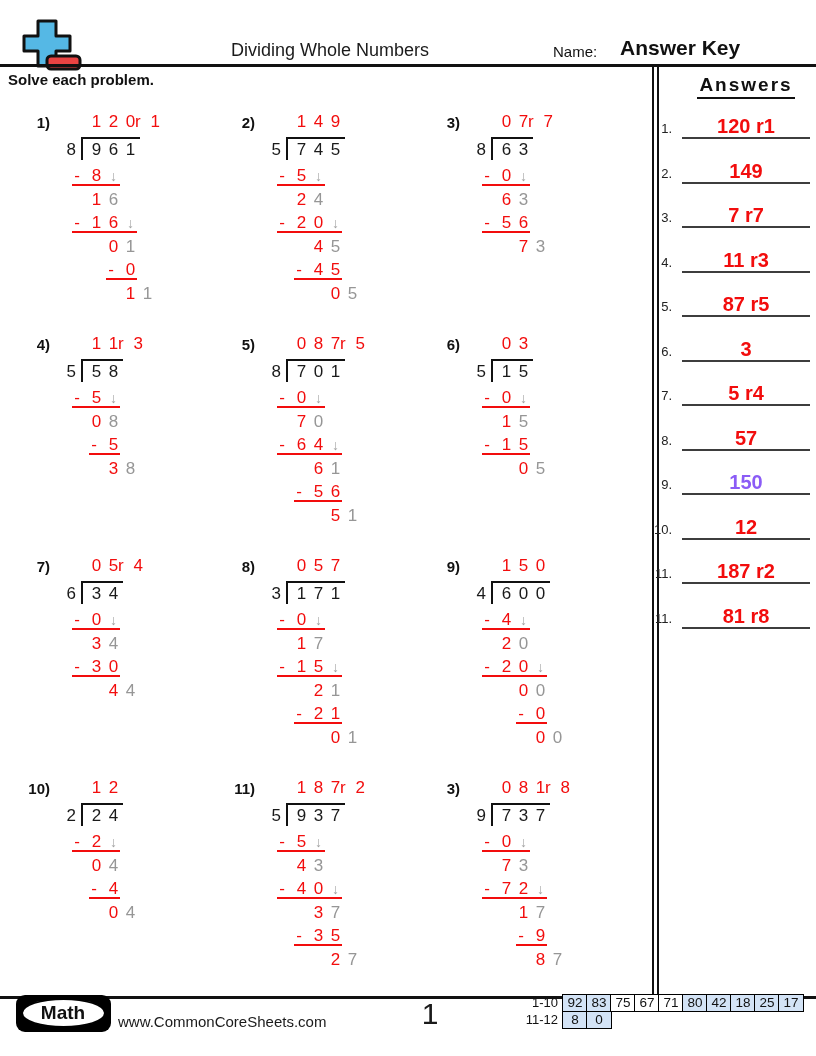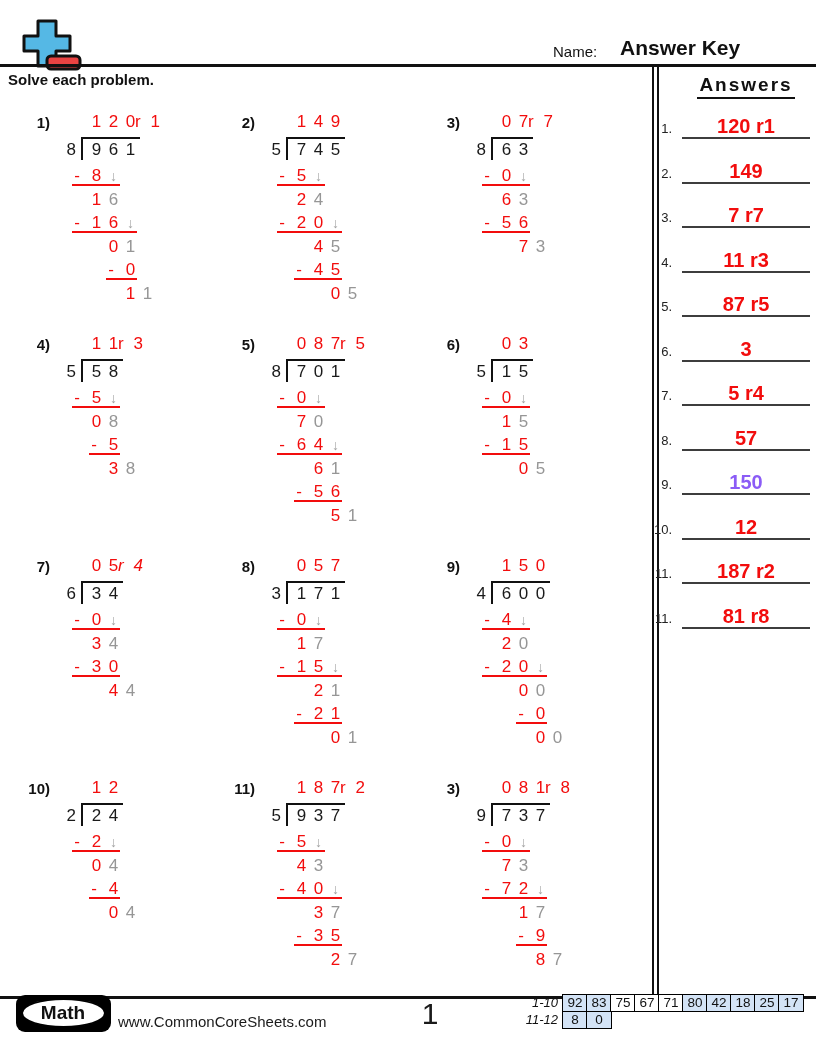--- a/index.html
+++ b/index.html
@@ -34,33 +34,34 @@
   .minus{position:absolute;width:10px;text-align:center;font-size:17px;line-height:20px;}
   .arrow{font-size:14px;line-height:20px;}
   .uline{position:absolute;height:2px;}
   
   #footer-rule{left:0;top:996px;width:816px;height:3px;background:#111;}
   #badge-rect{left:16px;top:995px;width:95px;height:37px;background:#000;border-radius:9px;}
   #badge-oval{left:23px;top:1000px;width:81px;height:26px;background:#fff;border:2.5px solid #000;
        border-radius:50%;text-align:center;font-size:19px;font-weight:bold;line-height:26px;}
   #website{left:118px;top:1013px;font-size:15px;color:#1a1a1a;}
   #page-number{left:400px;top:997px;width:60px;text-align:center;font-size:30px;color:#1a1a1a;}
-  .score-label{width:46px;text-align:right;font-size:13px;color:#111;font-style:italic;}
+  .score-label{width:46px;text-align:right;font-size:13px;color:#111;}
   .score-cell{position:absolute;width:24px;height:16px;border:1.5px solid #000;
        text-align:center;font-size:13.5px;line-height:16px;color:#111;}
 </style>
 </head>
 <body>
 
 <div id="page">
 
   <svg id="logo" class="abs" viewBox="0 0 80 62" xmlns="http://www.w3.org/2000/svg">
     <path d="M23 9 h18 v15 h14 v15 h-14 v15 h-18 v-15 h-14 v-15 h14 z" fill="#55b8e5" stroke="#111" stroke-width="3" stroke-linejoin="round"></path>
     <rect x="32" y="44" width="33" height="13" rx="4" fill="#e94342" stroke="#111" stroke-width="3"></rect>
   </svg>
+  <div id="title" class="abs">Dividing Whole Numbers</div>
   <div id="name-label" class="abs">Name:</div>
   <div id="answer-key" class="abs">Answer Key</div>
   <div id="header-rule" class="abs"></div>
   <div id="instruction" class="abs">Solve each problem.</div>
 
   <div id="problems-area">
       <div class="prob" style="left: 88px; top: 112px;">
         <div class="lbl">1)</div>
         <div class="cell" style="left: 0px; top: 0px; color: rgb(242, 13, 13);">1</div>
         <div class="cell" style="left: 17px; top: 0px; color: rgb(242, 13, 13);">2</div>
@@ -218,21 +219,21 @@
         <div class="cell" style="left: 0px; top: 101px; color: rgb(242, 13, 13);">1</div>
         <div class="cell" style="left: 17px; top: 101px; color: rgb(242, 13, 13);">5</div>
         <div class="uline" style="left: -16px; top: 119px; background: rgb(242, 13, 13); width: 48px;"></div>
         <div class="cell" style="left: 17px; top: 125px; color: rgb(242, 13, 13);">0</div>
         <div class="cell" style="left: 34px; top: 125px; color: rgb(150, 150, 150);">5</div>
       </div>
       <div class="prob" style="left: 88px; top: 556px;">
         <div class="lbl">7)</div>
         <div class="cell" style="left: 0px; top: 0px; color: rgb(242, 13, 13);">0</div>
         <div class="cell" style="left: 17px; top: 0px; color: rgb(242, 13, 13);">5</div>
-        <div class="rem" style="left: 30px; top: 0px; color: rgb(242, 13, 13); font-style: italic;">r 4</div>
+        <div class="rem" style="left: 30px; top: 0px; color: rgb(242, 13, 13);">r 4</div>
         <div class="divisor">6</div>
         <div class="bar" style="left: -7px; top: 25px; width: 2px; height: 23px;"></div>
         <div class="bar" style="left: -7px; top: 25px; width: 42px; height: 2px;"></div>
         <div class="cell" style="left: 0px; top: 28px; color: rgb(26, 26, 26);">3</div>
         <div class="cell" style="left: 17px; top: 28px; color: rgb(26, 26, 26);">4</div>
         <div class="minus" style="left: -16px; top: 54px; color: rgb(242, 13, 13);">-</div>
         <div class="cell" style="left: 0px; top: 54px; color: rgb(242, 13, 13);">0</div>
         <div class="cell arrow" style="left: 17px; top: 54px; color: rgb(163, 163, 163);">↓</div>
         <div class="uline" style="left: -16px; top: 72px; background: rgb(242, 13, 13); width: 48px;"></div>
         <div class="cell" style="left: 0px; top: 78px; color: rgb(242, 13, 13);">3</div>

